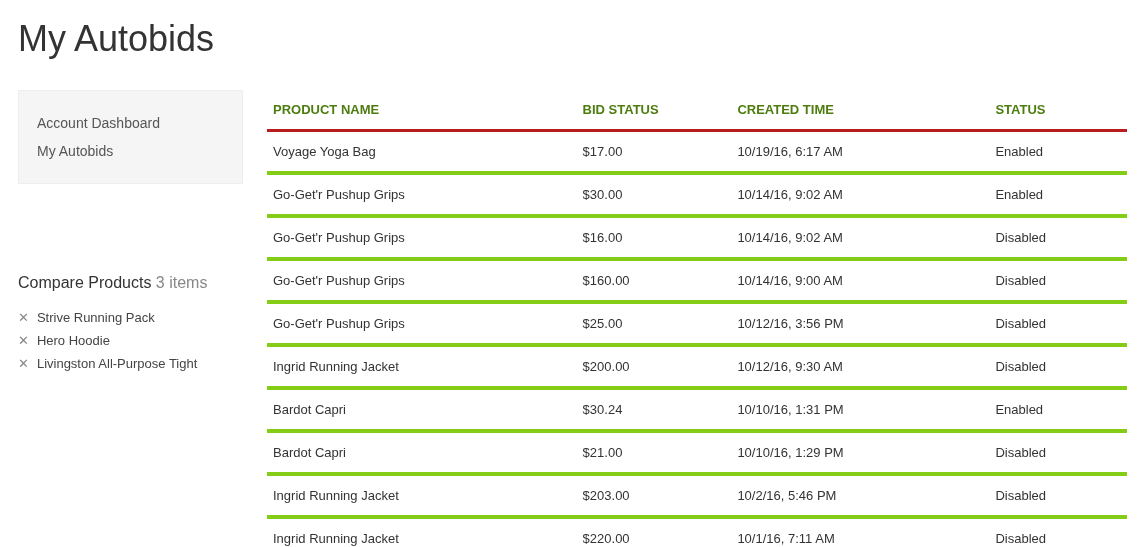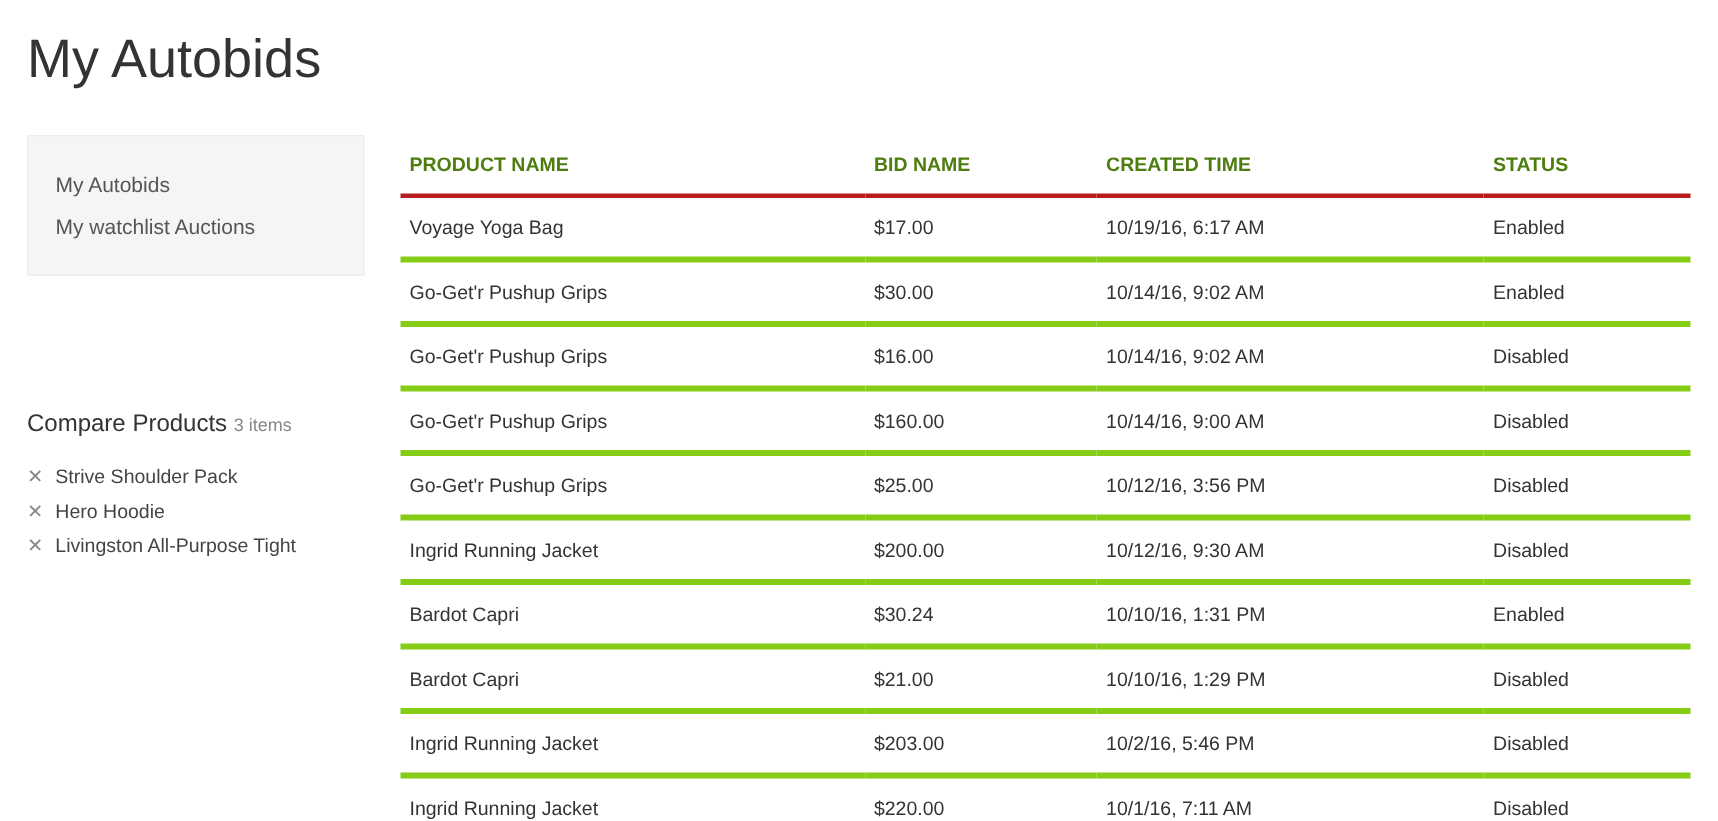--- a/index.html
+++ b/index.html
@@ -40,21 +40,21 @@
     .compare {
       margin-top: 90px;
     }
     .compare-title {
       font-size: 16px;
       color: #333;
       font-weight: 400;
       margin-bottom: 14px;
     }
     .compare-count {
-      font-size: 12px;
+      font-size: 16px;
       color: #888;
       font-weight: 400;
     }
     .compare-item {
       display: flex;
       align-items: center;
       gap: 8px;
       padding: 4px 0;
       font-size: 13px;
       color: #444;
@@ -94,52 +94,52 @@
 </head>
 <body>
 
 <h1 class="page-title">My Autobids</h1>
 
 <div class="layout">
 
   <div class="left-col">
 
     <nav class="sidebar">
+      <div class="sidebar-item"><span>Account Dashboard</span></div>
       <div class="sidebar-item"><span>My Autobids</span></div>
-      <div class="sidebar-item"><span>My watchlist Auctions</span></div>
     </nav>
 
     <div class="compare">
       <div class="compare-title">
         <span>Compare Products</span>
         <span class="compare-count">3 items</span>
       </div>
       <div class="compare-item">
         <span class="remove-icon">✕</span>
-        <span>Strive Shoulder Pack</span>
+        <span>Strive Running Pack</span>
       </div>
       <div class="compare-item">
         <span class="remove-icon">✕</span>
         <span>Hero Hoodie</span>
       </div>
       <div class="compare-item">
         <span class="remove-icon">✕</span>
         <span>Livingston All-Purpose Tight</span>
       </div>
     </div>
 
   </div>
 
   <div class="main">
 
     <table class="autobids">
       <thead>
         <tr>
           <th class="col-name">PRODUCT NAME</th>
-          <th class="col-price">BID NAME</th>
+          <th class="col-price">BID STATUS</th>
           <th class="col-time">CREATED TIME</th>
           <th class="col-status">STATUS</th>
         </tr>
       </thead>
       <tbody>
         <tr>
           <td>Voyage Yoga Bag</td>
           <td>$17.00</td>
           <td>10/19/16, 6:17 AM</td>
           <td>Enabled</td>

